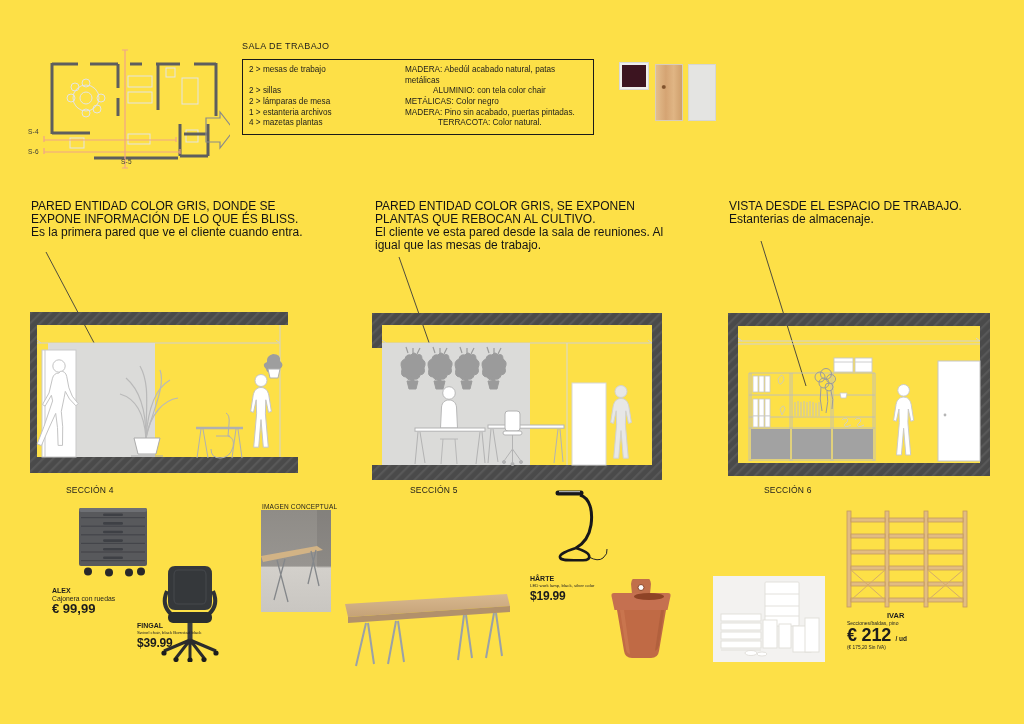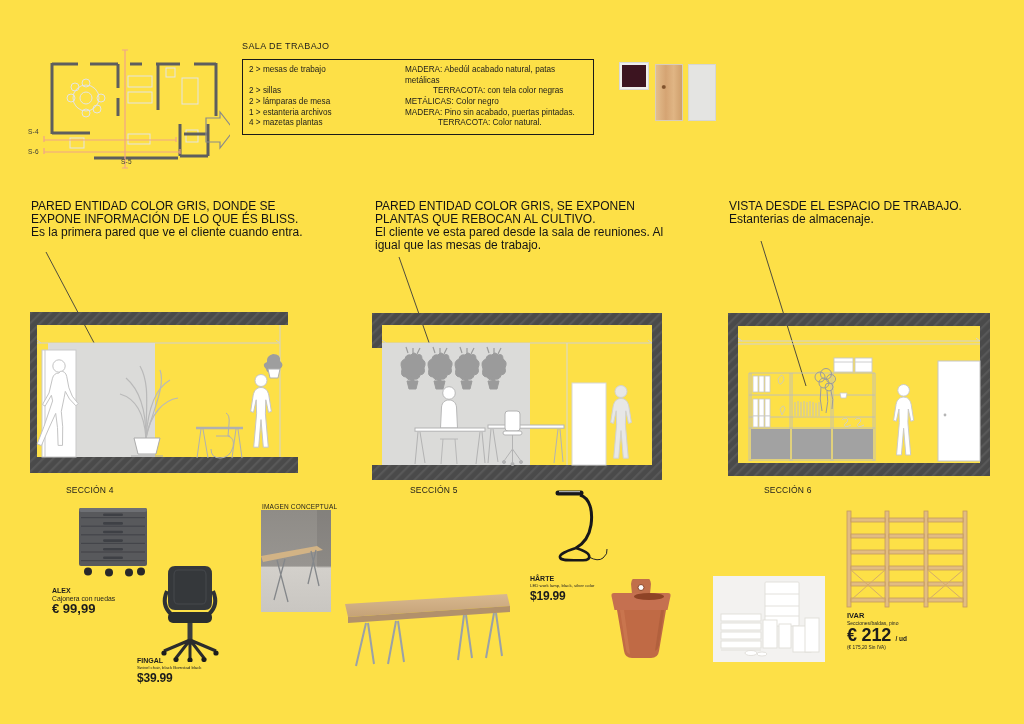--- a/index.html
+++ b/index.html
@@ -25,21 +25,21 @@
       linear-gradient(90deg,#e3bd8d 0%,#d5a473 38%,#e0b584 68%,#cf9f6c 100%);
       border:1px solid #d9cdbb;}
   .sw-gray{background:#e4e4e2;border:1px solid #d6d6d4;}
   
   .annot{font-size:12px;line-height:13px;color:#141414;}
   .annot .hd{max-width:268px;}
   
   .seclabel{font-size:8.5px;letter-spacing:.2px;margin-left:36px;}
   
   .pname{font-size:7px;font-weight:bold;line-height:8px;}
-  .pname-lg{font-size:7.5px;font-weight:bold;line-height:9px;}
+  .pname-lg{font-size:7.5px;font-weight:bold;line-height:9px;margin-left:40px;}
   .pdesc{font-size:6.8px;line-height:8px;}
   .pdesc-tiny{font-size:4.3px;line-height:5.5px;color:#222;}
   .pdesc-sm{font-size:5px;line-height:6.5px;color:#222;}
   .price-md{font-size:13px;font-weight:bold;line-height:11px;}
   .price-lg{font-size:12px;font-weight:bold;line-height:14px;letter-spacing:-.2px;}
   .price-xl{font-size:18px;font-weight:bold;line-height:15px;letter-spacing:-.2px;}
   .price-unit{font-size:6.5px;font-weight:bold;}
   .pnote{font-size:4.8px;color:#222;}
   .concept-label{font-size:6.5px;letter-spacing:.2px;}
   .concept-photo{background:linear-gradient(180deg,#8f8c87 0%,#989591 55%,#d3d0cb 56%,#c9c6c1 100%);}
@@ -108,21 +108,21 @@
   <span class="abs planlbl" style="left:121px;top:158px">S-5</span>
 
   <div class="abs spec-title" style="left:242px;top:41px">SALA DE TRABAJO</div>
   <div class="abs spec-box" style="left:242px;top:59px;width:352px;height:76px">
     <div class="spec-row">
       <span class="qty">2 &gt; mesas de trabajo</span>
       <span class="mat">MADERA: Abedúl acabado natural, patas metálicas</span>
     </div>
     <div class="spec-row">
       <span class="qty">2 &gt; sillas</span>
-      <span class="mat i1">TERRACOTA: con tela color negras</span>
+      <span class="mat i1">ALUMINIO: con tela color chair</span>
     </div>
     <div class="spec-row">
       <span class="qty">2 &gt; lámparas de mesa</span>
       <span class="mat">METÁLICAS: Color negro</span>
     </div>
     <div class="spec-row">
       <span class="qty">1 &gt; estanteria archivos</span>
       <span class="mat">MADERA: Pino sin acabado, puertas pintadas.</span>
     </div>
     <div class="spec-row">
@@ -377,21 +377,21 @@
     <rect x="31.5" y="59" width="5" height="17" fill="#3a3c3f"></rect>
     <path d="M34,76 L8,87 M34,76 L60,87 M34,76 L20,94 M34,76 L48,94 M34,76 V95" stroke="#2c2c2c" stroke-width="3" fill="none"></path>
     <g fill="#1c1c1c">
       <circle cx="8" cy="89" r="2.6"></circle>
         <circle cx="60" cy="89" r="2.6"></circle>
         <circle cx="20" cy="95.5" r="2.6"></circle>
       <circle cx="48" cy="95.5" r="2.6"></circle>
         <circle cx="34" cy="96" r="2.6"></circle>
     </g>
   </svg>
-  <div class="abs" style="left:137px;top:657px">
+  <div class="abs" style="left:137px;top:622px">
     <div class="pname">FINGAL</div>
     <div class="pdesc-tiny">Swivel chair, black Bomstad black</div>
     <div class="price-lg">$39.99</div>
   </div>
 
   <div class="abs concept-label" style="left:262px;top:503px">IMAGEN CONCEPTUAL</div>
   <div class="abs concept-photo" style="left:261px;top:510px;width:70px;height:102px">
     <svg width="70" height="102" viewBox="0 0 70 102">
       <rect x="56" y="0" width="14" height="58" fill="rgba(0,0,0,0.08)"></rect>
       <polygon points="0,46 56,36 62,40 2,52" fill="#d2b385"></polygon>

